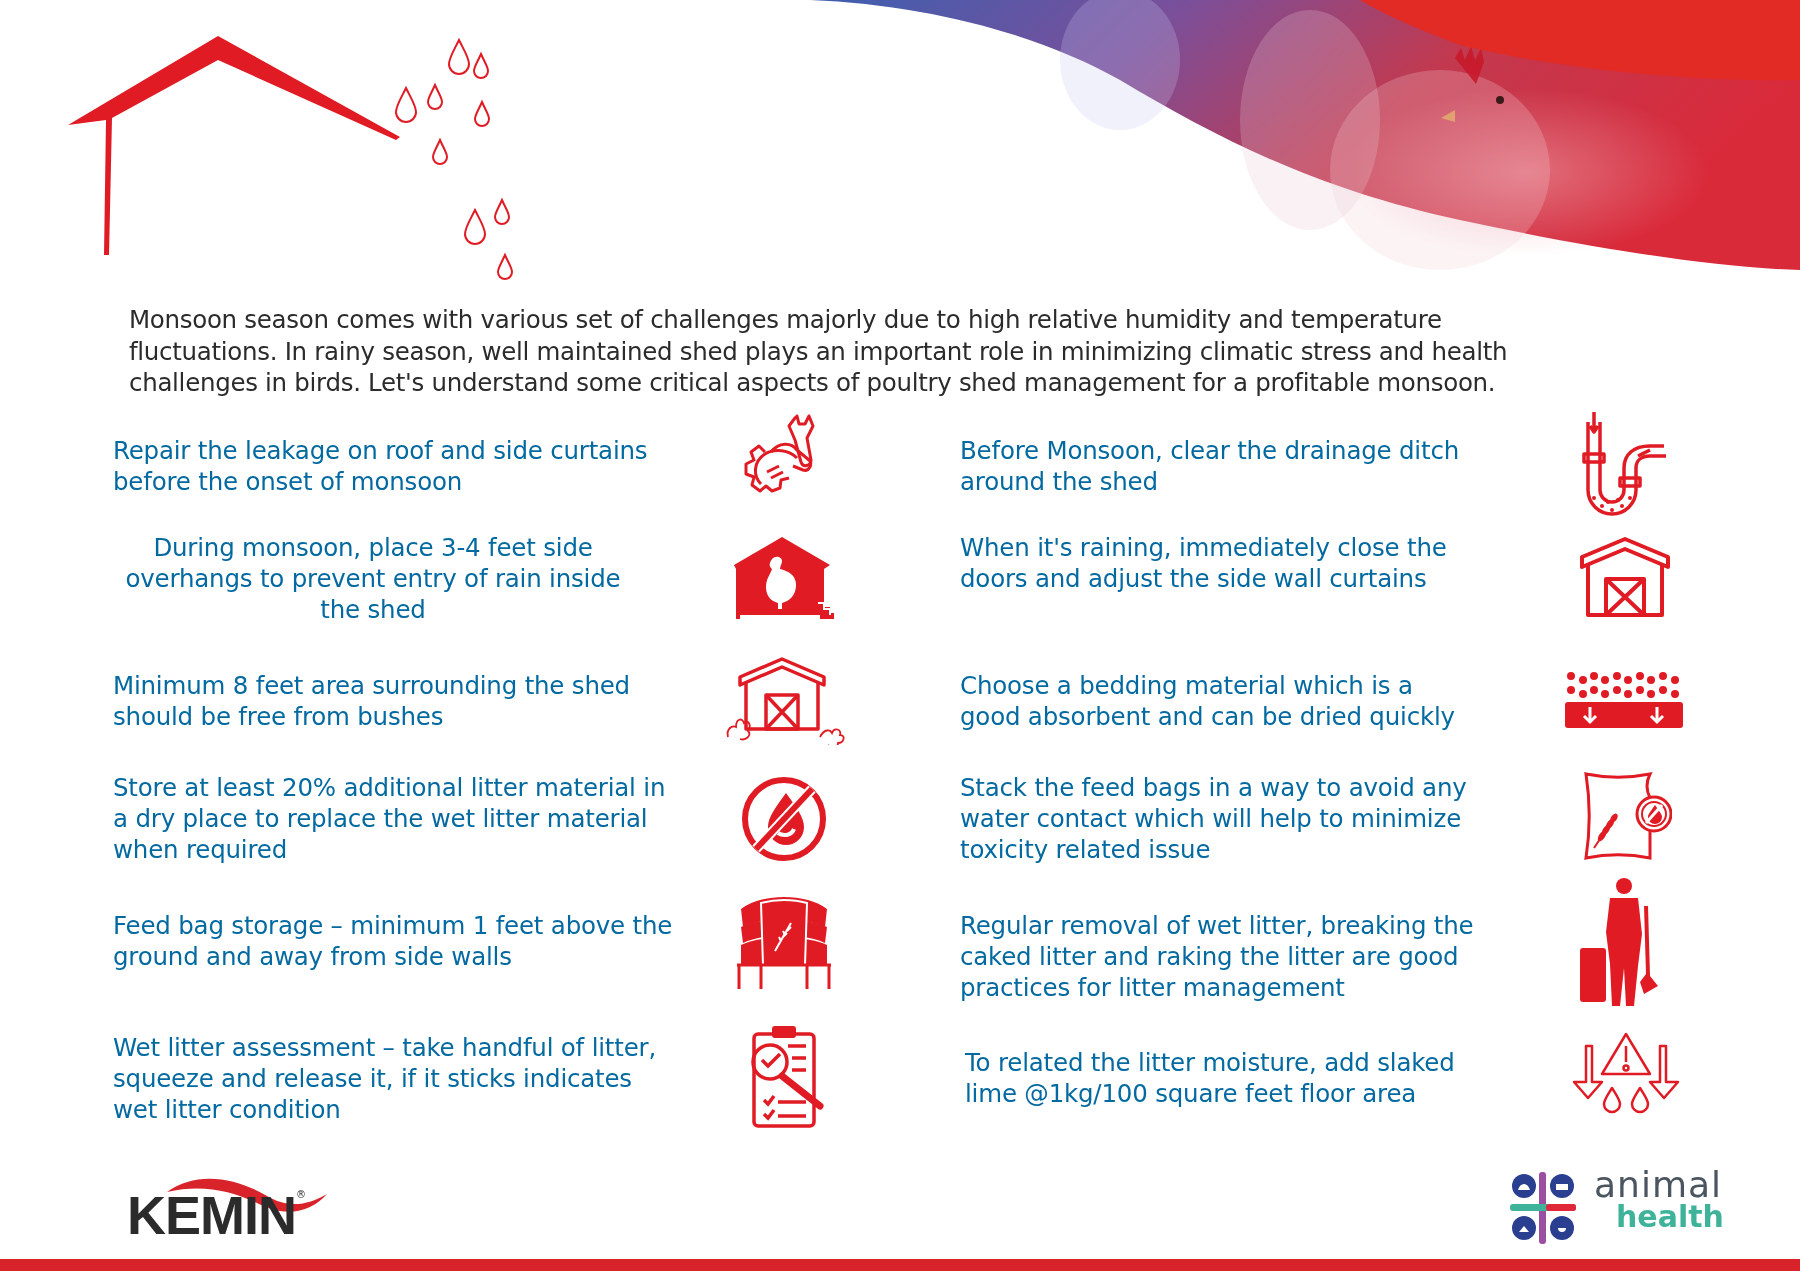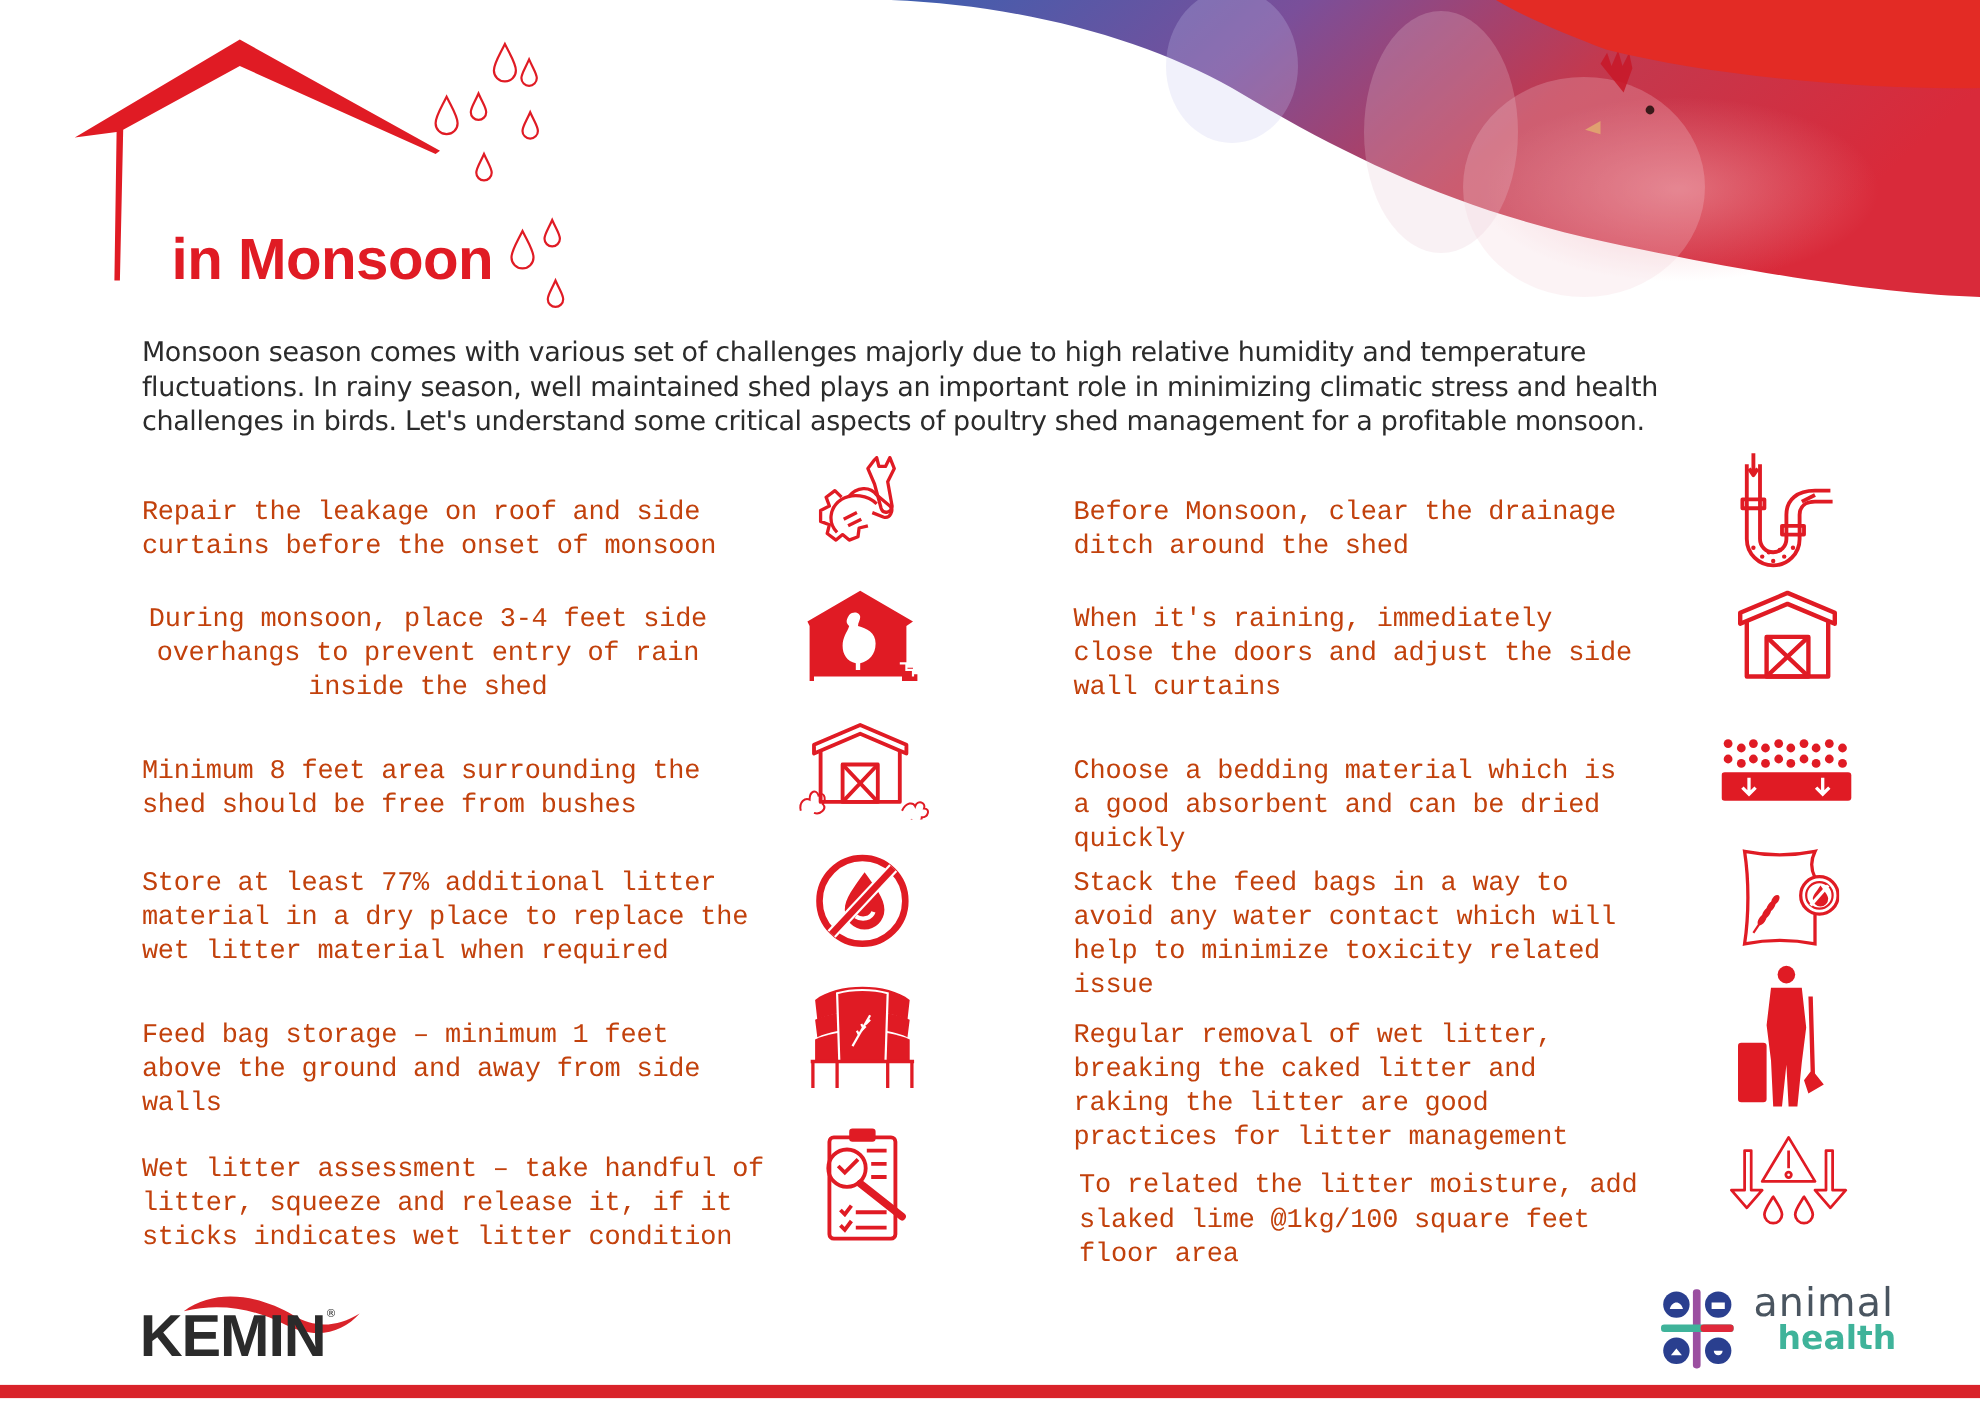--- a/index.html
+++ b/index.html
@@ -2,21 +2,21 @@
 <html><head>
 <meta charset="utf-8">
 <style>
   html, body { margin:0; padding:0; }
   body { width:1800px; height:1274px; position:relative; overflow:hidden; background:#ffffff; font-family:"DejaVu Sans", sans-serif; color:#2b2b2b; }
   .hero { position:absolute; left:0; top:0; width:1800px; height:280px; }
   .title { position:absolute; left:156px; top:138px; margin:0; font-family:"Liberation Sans", sans-serif; font-weight:700; font-size:53px; line-height:66px; color:#e01b24; letter-spacing:-0.5px; }
   .roof { position:absolute; left:60px; top:30px; }
   .drops { position:absolute; left:380px; top:30px; }
   .intro { position:absolute; left:113px; top:288px; width:1420px; margin:16px; font-size:24.5px; line-height:31.5px; color:#2b2b2b; letter-spacing:-0.3px; }
-  .item { position:absolute; font-size:24.5px; line-height:31px; color:#c2410c; margin:16px; letter-spacing:-0.2px;font-family:Liberation Mono, monospace; }
+  .item { position:absolute; font-size:24.5px; line-height:31px; color:#0369a1; margin:0; letter-spacing:-0.2px; }
   .icon { position:absolute; }
   .bottom-bar { position:absolute; left:0; top:1259px; width:1800px; height:12px; background:#d9232a; }
   .kemin { position:absolute; left:95px; top:1170px;margin-left:32px; }
   .ah { position:absolute; left:1508px; top:1170px; }
 </style>
 </head>
 <body>
 
 <svg class="hero" viewBox="0 0 1800 280" width="1800" height="280">
   <defs>
@@ -54,29 +54,28 @@
     <path d="M102,72 c-4,9 -7,13 -7,17 a7,7 0 0 0 14,0 c0,-4 -3,-8 -7,-17 Z"></path>
     <path d="M60,110 c-4,9 -7,13 -7,17 a7,7 0 0 0 14,0 c0,-4 -3,-8 -7,-17 Z"></path>
     <path d="M95,180 c-6,12 -10,18 -10,24 a10,10 0 0 0 20,0 c0,-6 -4,-12 -10,-24 Z"></path>
     <path d="M122,170 c-4,9 -7,13 -7,17 a7,7 0 0 0 14,0 c0,-4 -3,-8 -7,-17 Z"></path>
     <path d="M125,225 c-4,9 -7,13 -7,17 a7,7 0 0 0 14,0 c0,-4 -3,-8 -7,-17 Z"></path>
   </g>
 </svg>
 
 <h1 class="title">
   <br>
-  <span>in Monsoon</span>
 </h1>
 
 <p class="intro">Monsoon season comes with various set of challenges majorly due to high relative humidity and temperature fluctuations. In rainy season, well maintained shed plays an important role in minimizing climatic stress and health challenges in birds. Let's understand some critical aspects of poultry shed management for a profitable monsoon.</p>
 
 <p class="item" style="left:113px; top:435px; width:560px;">Repair the leakage on roof and side curtains before the onset of monsoon</p>
 <p class="item" style="left:113px; top:532px; width:520px;text-align:center;">During monsoon, place 3-4 feet side overhangs to prevent entry of rain inside the shed</p>
 <p class="item" style="left:113px; top:670px; width:560px;">Minimum 8 feet area surrounding the shed should be free from bushes</p>
-<p class="item" style="left:113px; top:772px; width:560px;">Store at least 77% additional litter material in a dry place to replace the wet litter material when required</p>
+<p class="item" style="left:113px; top:772px; width:560px;">Store at least 20% additional litter material in a dry place to replace the wet litter material when required</p>
 <p class="item" style="left:113px; top:910px; width:560px;">Feed bag storage – minimum 1 feet above the ground and away from side walls</p>
 <p class="item" style="left:113px; top:1032px; width:570px;">Wet litter assessment – take handful of litter, squeeze and release it, if it sticks indicates wet litter condition</p>
 
 <p class="item" style="left:960px; top:435px; width:520px;">Before Monsoon, clear the drainage ditch around the shed</p>
 <p class="item" style="left:960px; top:532px; width:520px;">When it's raining, immediately close the doors and adjust the side wall curtains</p>
 <p class="item" style="left:960px; top:670px; width:520px;">Choose a bedding material which is a good absorbent and can be dried quickly</p>
 <p class="item" style="left:960px; top:772px; width:520px;">Stack the feed bags in a way to avoid any water contact which will help to minimize toxicity related issue</p>
 <p class="item" style="left:960px; top:910px; width:520px;">Regular removal of wet litter, breaking the caked litter and raking the litter are good practices for litter management</p>
 <p class="item" style="left:965px; top:1047px; width:520px;">To related the litter moisture, add slaked lime @1kg/100 square feet floor area</p>
 

